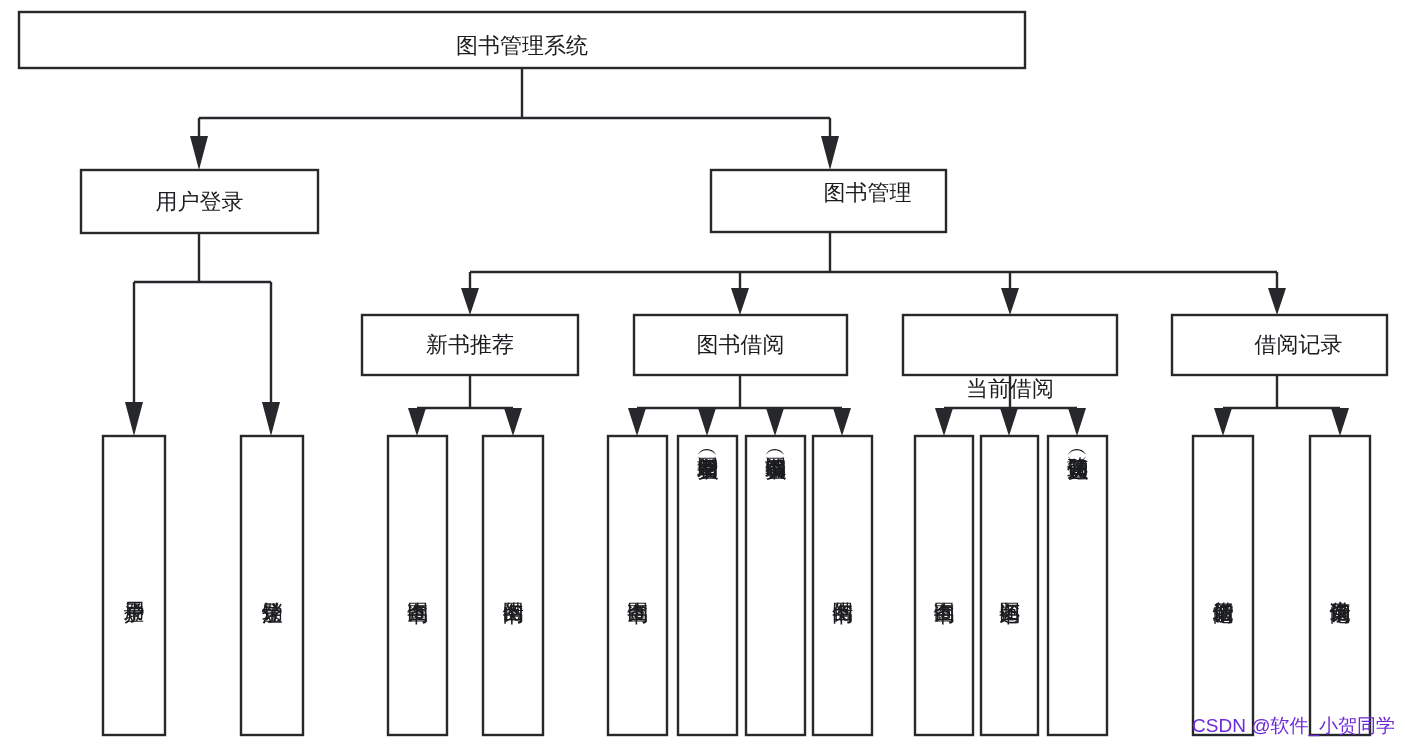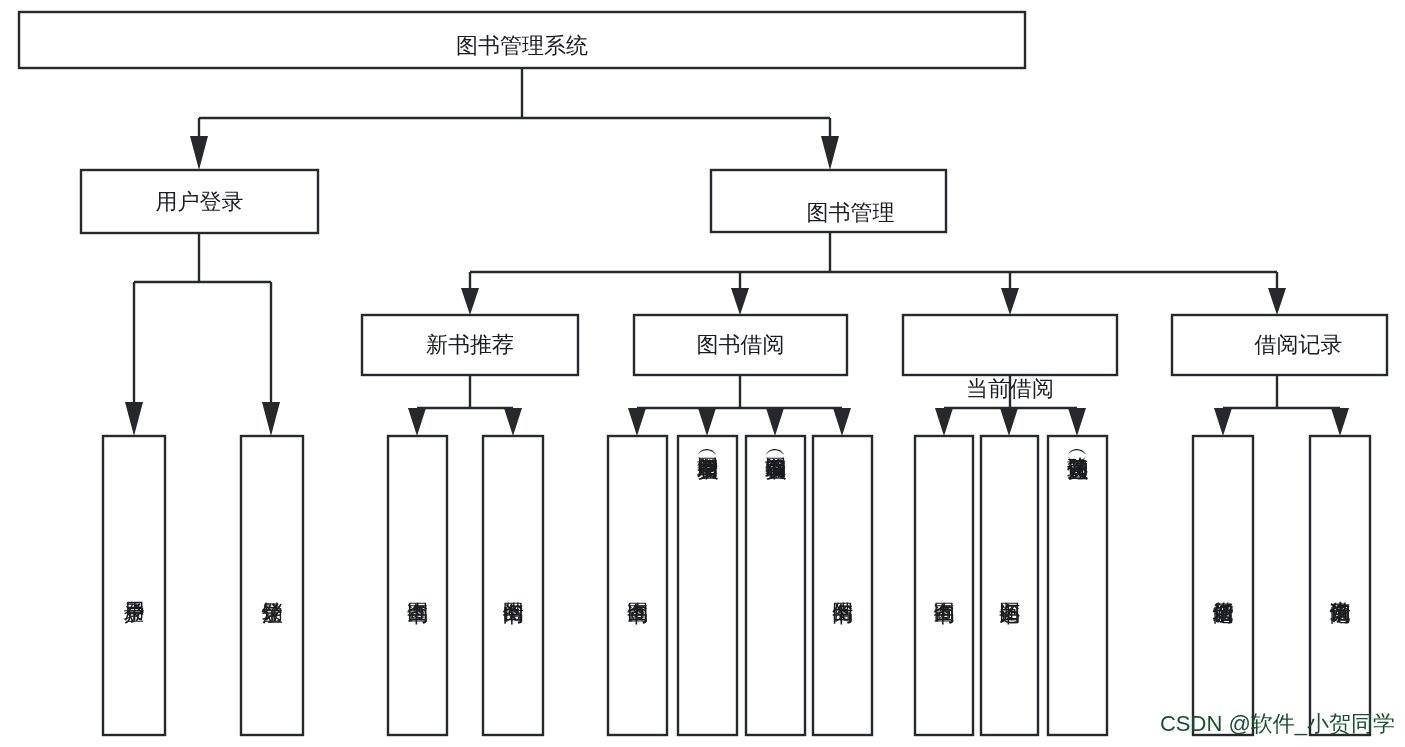--- a/index.html
+++ b/index.html
@@ -67,22 +67,22 @@
     font-family: "Liberation Sans", "DejaVu Sans", sans-serif;
     font-size: 22px;
     color: #1b1c1f;
     white-space: nowrap;
   }
   #watermark {
     position: absolute;
     right: 10px;
     bottom: 8px;
     font-family: "Liberation Sans", "DejaVu Sans", sans-serif;
-    font-size: 22px;
-    color: #14532d;
+    font-size: 19px;
+    color: #6d28d9;
     white-space: nowrap;
     user-select: none;
     margin-top: 8px;
   }
 </style>
 </head>
 <body>
 
 <div id="diagram-root">
 
@@ -171,21 +171,21 @@
   </svg>
 
   <div class="horizontal-label-holder" style="left:19px; top:12px; width:1006px; height:68px;">
     <span>图书管理系统</span>
   </div>
 
   <div class="horizontal-label-holder" style="left:81px; top:170px; width:237px; height:63px;">
     <span>用户登录</span>
   </div>
 
-  <div class="horizontal-label-holder" style="left:711px; top:182px; width:279px; height:62px;">
+  <div class="horizontal-label-holder" style="left:711px; top:162px; width:279px; height:62px;padding-left:17px;">
     <span>图书管理</span>
   </div>
 
   <div class="horizontal-label-holder" style="left:362px; top:315px; width:216px; height:60px;">
     <span>新书推荐</span>
   </div>
 
   <div class="horizontal-label-holder" style="left:634px; top:315px; width:213px; height:60px;">
     <span>图书借阅</span>
   </div>

